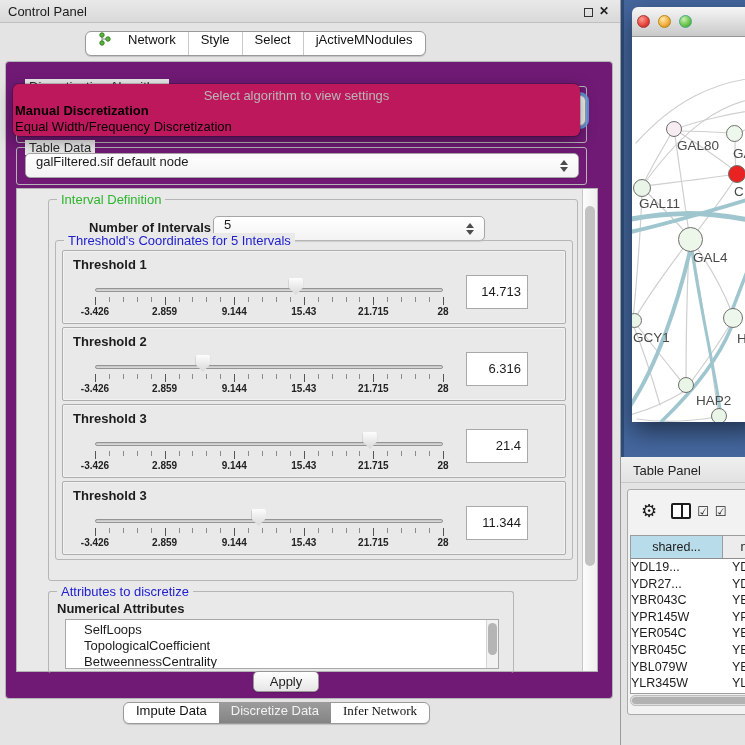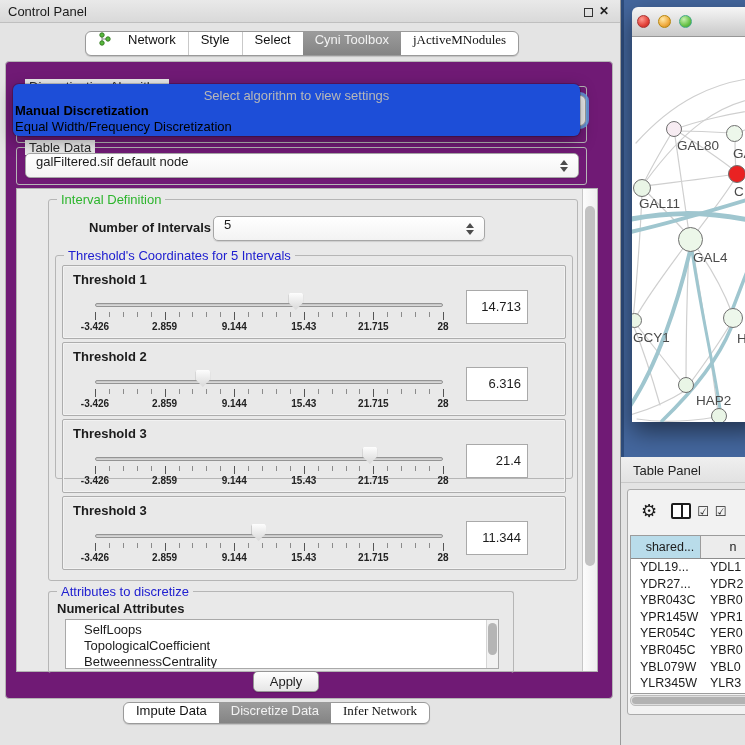--- a/index.html
+++ b/index.html
@@ -45,21 +45,21 @@
   .stepper .dn{border-top:5px solid #4c4c4c;}
   .td-combo{left:19px;top:91px;width:554px;height:25px;}
   
   .scroll-area{position:absolute;left:10px;top:126px;width:582px;height:484px;border:1px solid #b2b2b2;background:#e9e9e9;}
   .v-scrollbar{position:absolute;right:0;top:0;width:15px;height:100%;background:linear-gradient(90deg,#fcfcfc,#efefef);
     border-left:1px solid #c6c6c6;}
   .v-thumb{position:absolute;left:2px;top:17px;width:10px;height:360px;border-radius:6px;background:#c2c2c2;}
   .iv-group{left:31px;top:10px;width:530px;height:382px;}
   .noi-label{position:absolute;left:40px;top:20px;font-size:13px;font-weight:bold;}
   .noi-combo{left:164px;top:16px;width:272px;height:25px;}
-  .th-group{left:6px;top:55px;width:518px;height:224px;}
+  .th-group{left:6px;top:40px;width:518px;height:320px;}
   .th-panel{position:absolute;left:6px;width:504px;height:74px;border:1px solid #adadad;border-radius:2px;
     box-shadow:inset 0 0 0 1px #f2f2f2;}
   .th-label{position:absolute;left:10px;top:6px;font-size:13px;font-weight:bold;}
   .th-track{position:absolute;left:32px;top:37px;width:348px;height:4px;border:1px solid #949494;border-radius:3px;
     background:linear-gradient(#c2c2c2,#dedede);}
   .th-thumb{position:absolute;top:27px;width:15px;height:17px;transform:translateX(-50%);
     background:linear-gradient(#fdfdfd,#d8d8d8);
     clip-path:polygon(10% 0,90% 0,100% 12%,100% 55%,50% 100%,0 55%,0 12%);
     filter:drop-shadow(0 0 1px rgba(60,60,60,.8));}
   .th-ticks{position:absolute;left:32px;top:46px;width:348px;height:9px;}
@@ -76,21 +76,21 @@
   .list-items{position:absolute;left:0;top:2px;right:12px;}
   .list-item{font-size:13px;padding-left:18px;height:16px;line-height:16px;white-space:nowrap;}
   .list-scrollbar{position:absolute;right:0;top:0;width:12px;height:100%;background:#f2f2f2;border-left:1px solid #d5d5d5;}
   .list-thumb{position:absolute;left:1px;top:3px;width:9px;height:32px;border-radius:5px;background:#b5b5b5;}
   .apply-btn{position:absolute;left:247px;top:609px;width:66px;height:21px;border:1px solid #979797;border-radius:5px;
     background:linear-gradient(#ffffff,#e6e6e6);font-size:13px;text-align:center;line-height:19px;
     box-shadow:0 1px 1px rgba(0,0,0,.15);}
   
   .focus-ring{position:absolute;left:330px;top:95px;width:256px;height:31px;border-radius:6px;background:#f2f2f2;
     border:1px solid #9f9f9f;box-shadow:0 0 0 3px rgba(100,165,230,.85);z-index:5;}
-  .popup{position:absolute;left:13px;top:84px;width:567px;height:52px;background:#1d4ed8;border-radius:6px;z-index:6;
+  .popup{position:absolute;left:13px;top:84px;width:567px;height:52px;background:#be185d;border-radius:6px;z-index:6;
     box-shadow:0 0 0 1px rgba(0,0,0,.18),0 5px 16px rgba(0,0,0,.38);}
   .popup-hint{position:absolute;left:0;right:0;top:4px;text-align:center;font-size:13px;color:#b8b8b8;}
   .popup-opt{position:absolute;left:2px;font-size:13px;white-space:nowrap;color:#000;}
   .popup-opt.bold{font-weight:bold;}
   
   .right-side{position:absolute;left:620px;top:0;width:125px;height:745px;overflow:hidden;background:#e3e3e3;
     border-left:1px solid #9a9a9a;}
   .desktop{position:absolute;left:0;top:0;width:125px;height:457px;background:#44679e;
     box-shadow:inset 3px 0 0 #2e4d7d;}
   .net-window{position:absolute;left:11px;top:7px;width:130px;height:415px;border-radius:6px 6px 0 0;overflow:hidden;
@@ -117,21 +117,21 @@
   .split:after{content:"";position:absolute;left:50%;top:0;bottom:0;width:2px;background:#1c1c1c;}
   .cb{font-family:"DejaVu Sans",sans-serif;font-size:13px;color:#1c1c1c;line-height:1;margin-left:-8px;}
   .cb:first-of-type{margin-left:0;}
   .tp-table{position:absolute;left:2px;top:45px;width:128px;height:159px;border:1px solid #9c9c9c;background:#fff;overflow:hidden;}
   .tp-hrow{display:flex;height:23px;border-bottom:1px solid #8d8d8d;}
   .tp-hcell{font-size:12.5px;display:flex;align-items:center;justify-content:center;border-right:1px solid #9c9c9c;}
   .tp-hcell.sel{background:#b9dcea;}
   .tp-hcell.plain{background:#ececec;}
   .tp-row{display:flex;height:16.6px;}
   .tp-cell{font-size:12.5px;line-height:16.6px;white-space:nowrap;overflow:hidden;}
-  .c1{width:70px;padding-left:9px;}
+  .c1{width:92px;}
   .c2{flex:1;padding-left:9px;}
   .h-scrollbar{position:absolute;left:2px;top:205px;width:128px;height:11px;background:#dedede;border:1px solid #bdbdbd;border-radius:5px;}
   .h-thumb{position:absolute;left:1px;top:1px;width:118px;height:7px;border-radius:4px;background:#b2b2b2;}
 </style>
 </head>
 <body>
 
 <div class="screen">
 
   <div class="cp">
@@ -150,23 +150,20 @@
               <circle cx="4" cy="11" r="2.2" fill="#57b93c" stroke="#3a7d27"></circle>
               <circle cx="10" cy="7" r="2.2" fill="#57b93c" stroke="#3a7d27"></circle>
             </svg></span>
           <span>Network</span>
         </div>
         <div class="tab">
           <span>Style</span>
         </div>
         <div class="tab">
           <span>Select</span>
-        </div>
-        <div class="tab selected">
-          <span>Cyni Toolbox</span>
         </div>
         <div class="tab">
           <span>jActiveMNodules</span>
         </div>
       </div>
 
     <div class="panel-body">
 
       <div class="group algo-group">
         <span class="group-label glabel-dark">Discretization Algorithm</span>

